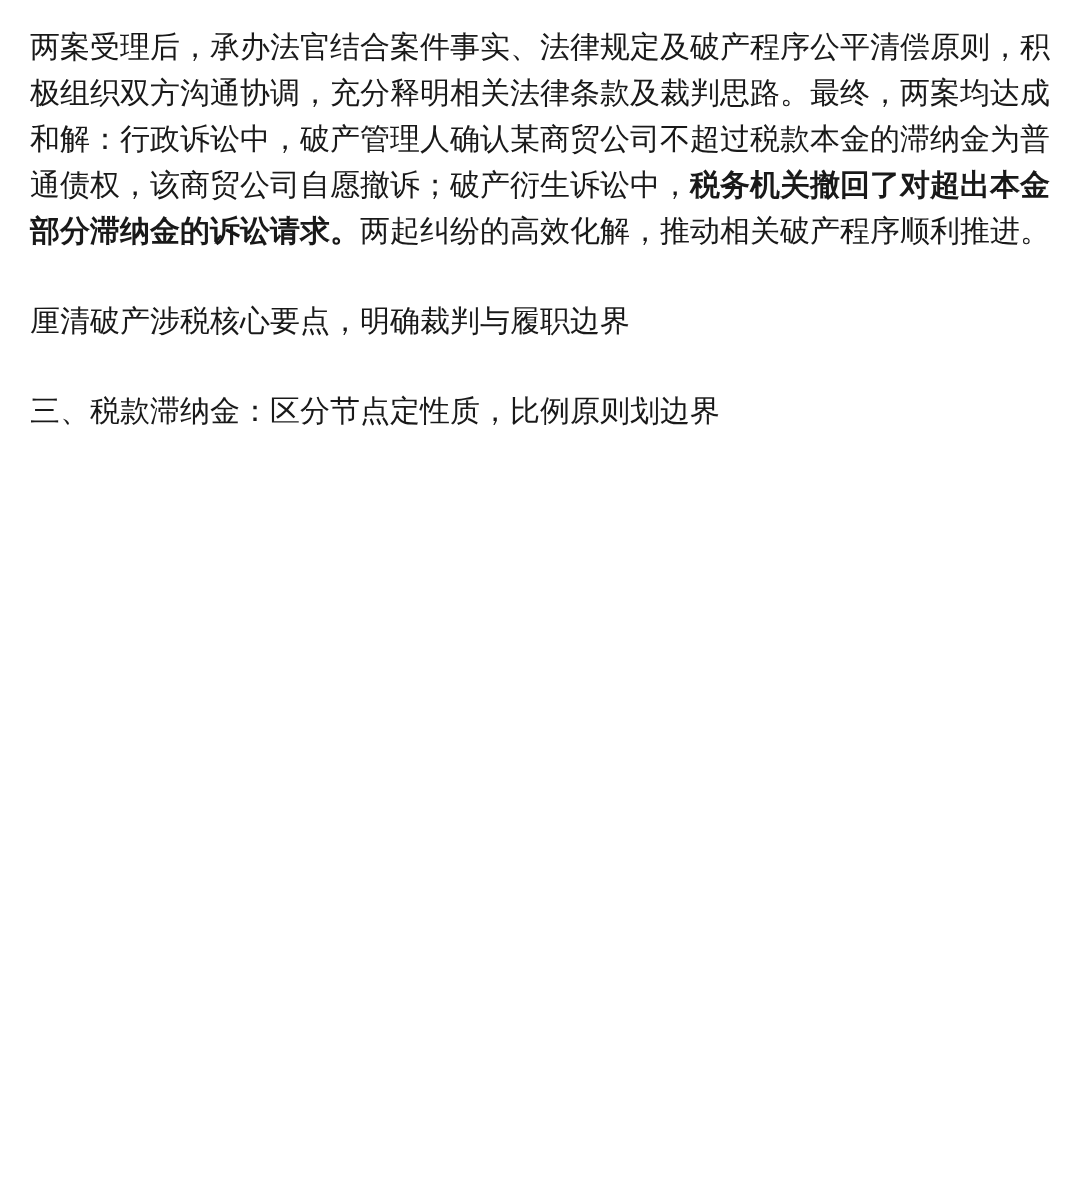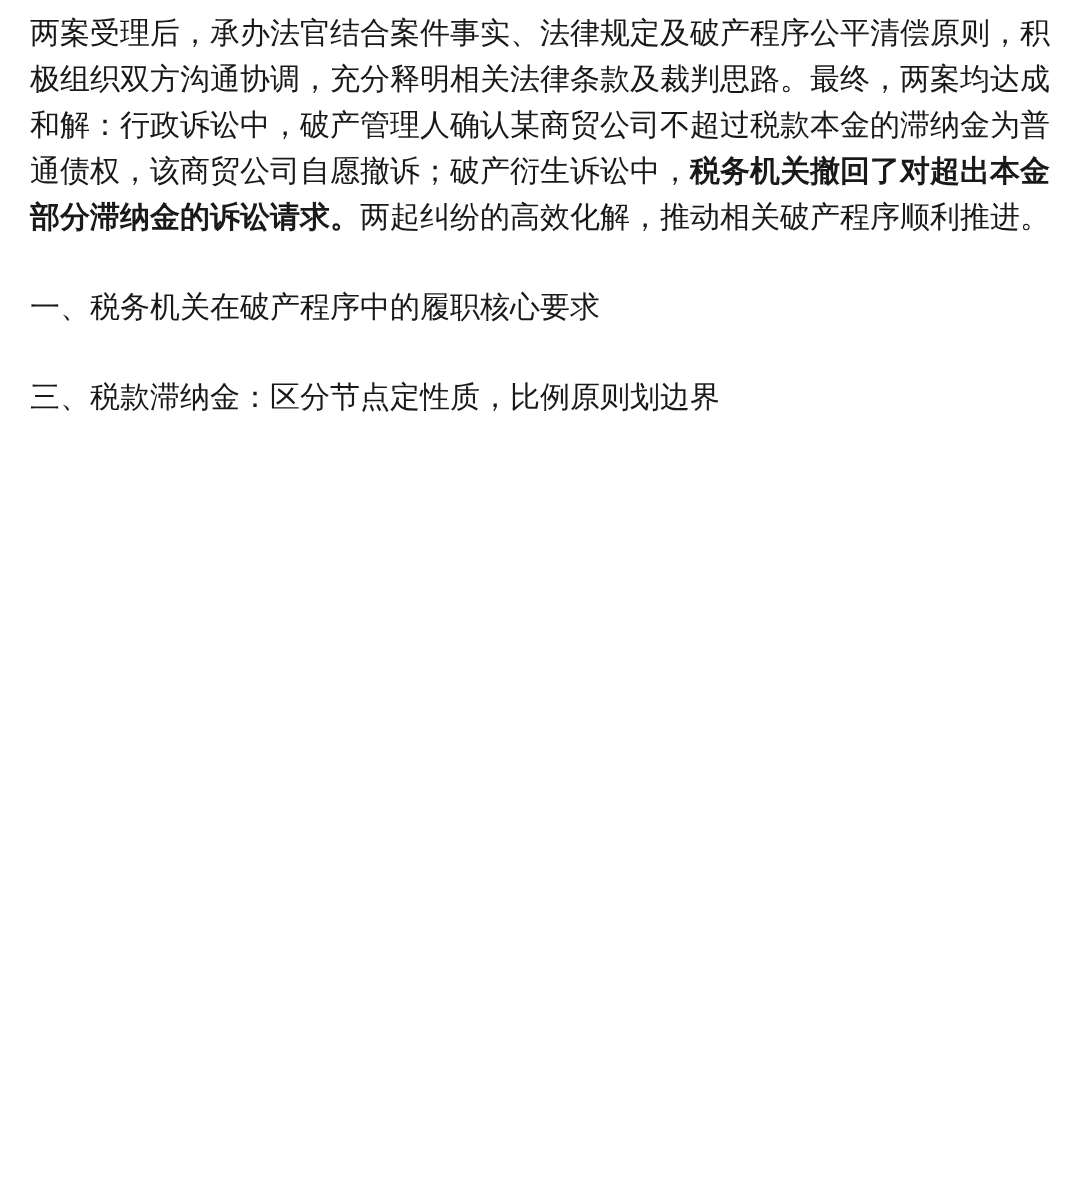--- a/index.html
+++ b/index.html
@@ -8,21 +8,21 @@
     background: #ffffff;
   }
   body {
     width: 1080px;
     min-height: 1178px;
     overflow: hidden;
   }
   .article {
     box-sizing: border-box;
     width: 1080px;
-    padding: 10px 30px 0 30px;
+    padding: 24px 30px 0 30px;
     font-family: "Liberation Sans", "DejaVu Sans", sans-serif;
     font-size: 30px;
     line-height: 46px;
     color: #191919;
     text-align: justify;
     letter-spacing: 0;
   }
   .article p {
     margin: 0 0 44px 0;
   }
@@ -35,21 +35,21 @@
 </style>
 </head>
 <body>
 
 <div class="article">
 
   <p>
     <span>两案受理后，承办法官结合案件事实、法律规定及破产程序公平清偿原则，积极组织双方沟通协调，充分释明相关法律条款及裁判思路。最终，两案均达成和解：行政诉讼中，破产管理人确认某商贸公司不超过税款本金的滞纳金为普通债权，该商贸公司自愿撤诉；破产衍生诉讼中，</span><span class="bold">税务机关撤回了对超出本金部分滞纳金的诉讼请求。</span><span>两起纠纷的高效化解，推动相关破产程序顺利推进。</span>
   </p>
 
+  <p>厘清破产涉税核心要点，明确裁判与履职边界</p>
 
-  <p>一、税务机关在破产程序中的履职核心要求</p>
 
 
 
 
   <p>三、税款滞纳金：区分节点定性质，比例原则划边界</p>
 
 </div>
 
 </body></html>

